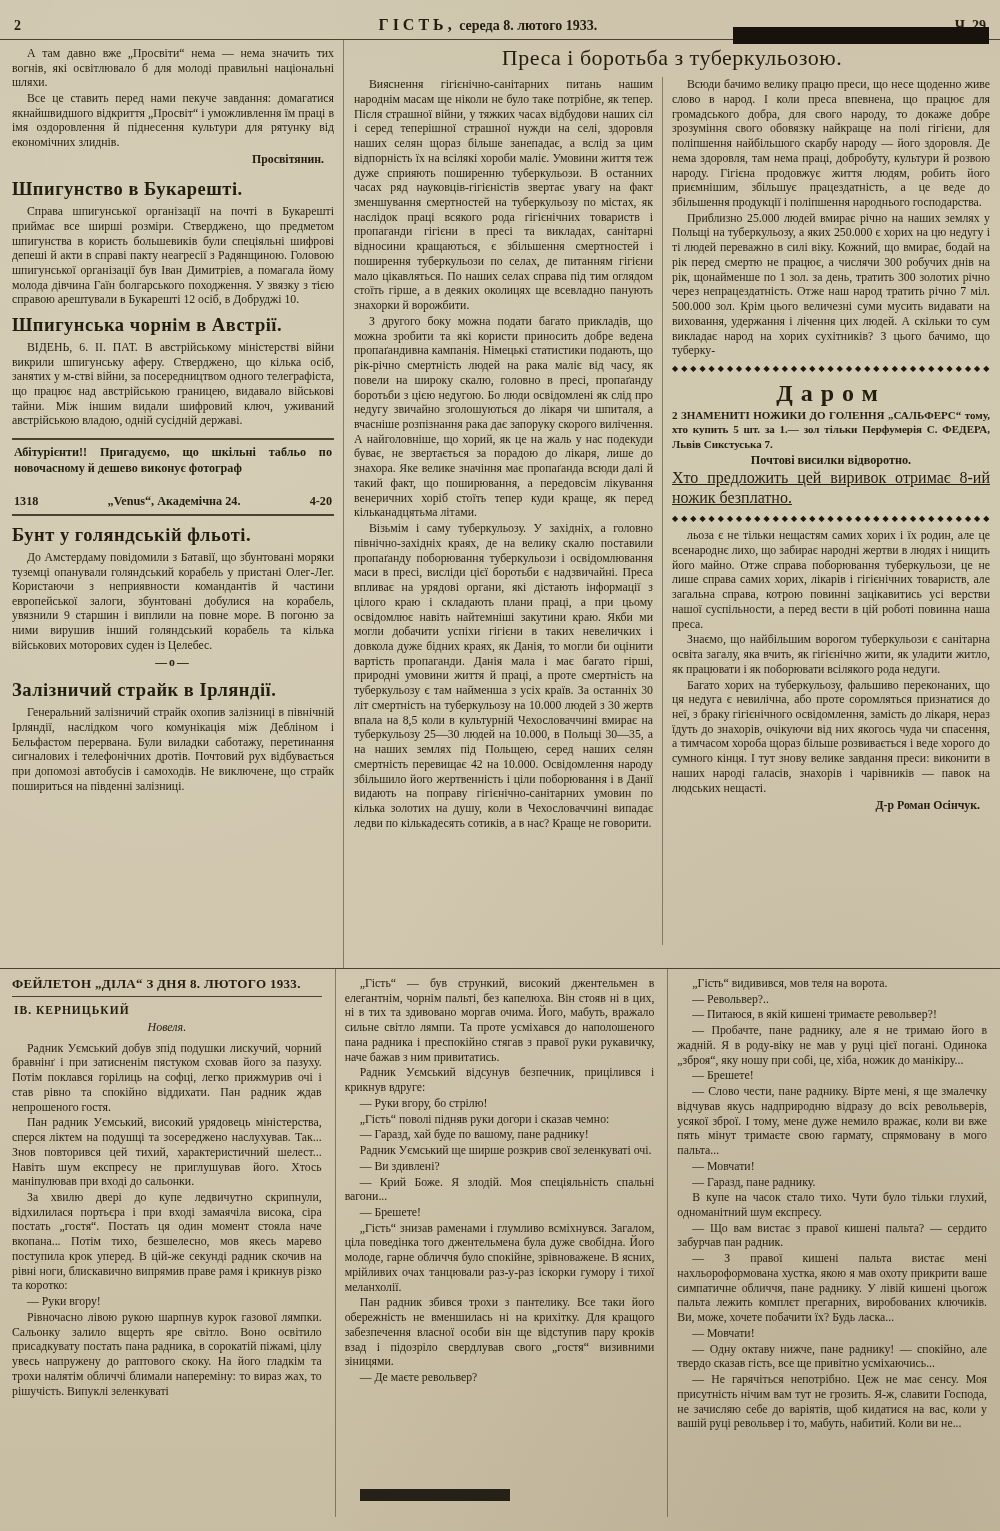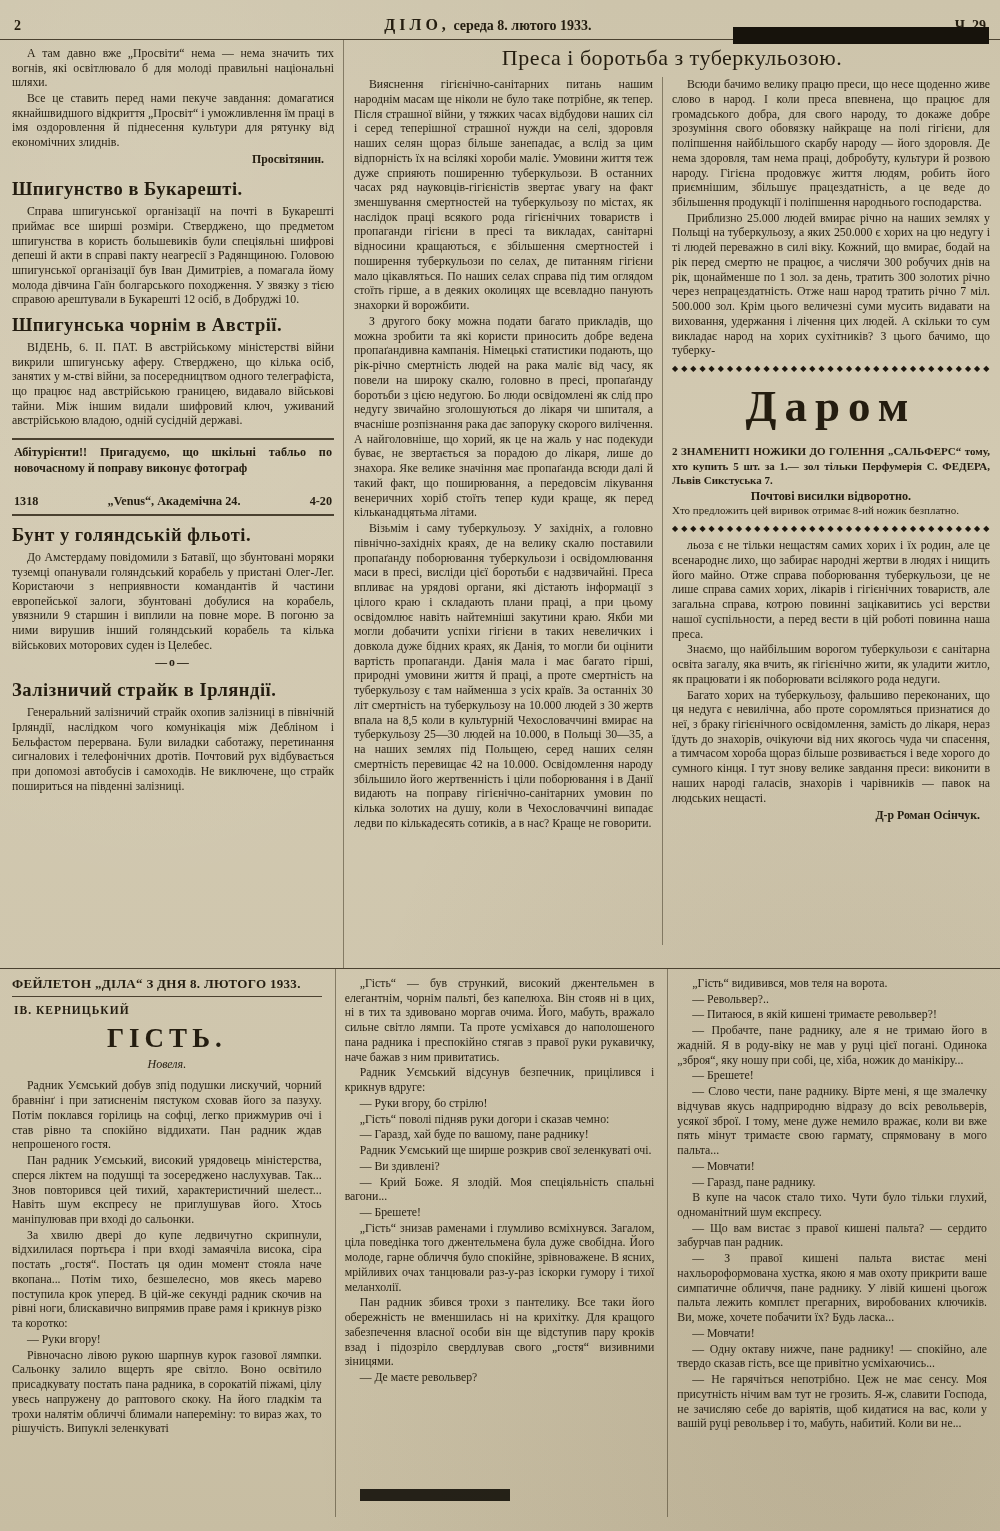--- a/index.html
+++ b/index.html
@@ -57,24 +57,24 @@
   }
   .two-cols { display:flex; height:868px; overflow:hidden; }
   .cA { width:50%; padding-right:9px; border-right:1px solid rgba(70,60,40,.55);
         font-size:11.8px; line-height:1.25; }
   .cB { width:50%; padding-left:9px; font-size:11.8px; line-height:1.25; }
   .diamonds {
     text-align:center; font-size:8px; letter-spacing:3px; color:#1d170d;
     margin:6px 0 4px 0; overflow:hidden; white-space:nowrap;
   }
   .darom { text-align:center; margin:2px 0 4px 0; }
-  .darom .d-title { font-size:45px; font-weight:bold; letter-spacing:8px; margin-bottom:10px; }
+  .darom .d-title { font-size:24px; font-weight:bold; letter-spacing:8px; margin-bottom:0; }
   .darom .d-line1 { font-weight:bold; font-size:11px; text-align:justify; line-height:1.3; }
   .darom .d-line2 { font-weight:bold; font-size:12.2px; margin-top:2px; }
-  .darom .d-line3 { font-size:11px; text-align:justify; line-height:1.25; }
+  .darom .d-line3 { font-size:16px; text-align:justify; line-height:1.25;text-decoration:underline; }
   
   .feuilleton {
     display:flex; height:548px; overflow:hidden; border-top:1.5px solid #4a4130;
   }
   .fc { width:33.33%; padding:7px 13px 0 9px; font-size:11.8px; line-height:1.25; }
   .fc1 { padding-left:12px; border-right:1px solid rgba(70,60,40,.55); }
   .fc2 { border-right:1px solid rgba(70,60,40,.55); }
   .f-header {
     font-weight:bold; font-size:13px; text-align:left; letter-spacing:.3px;
     padding-bottom:4px; border-bottom:1.5px solid #4a4130; margin-bottom:6px;
@@ -88,21 +88,21 @@
 
 <div class="page">
 
   <div class="redaction red-1"></div>
   <div class="redaction red-2"></div>
   <div class="margin-mark">LIV</div>
 
   <div class="hdr">
     <span>2</span>
     <span class="mast">
-      <span class="t">ДІЛО,</span>
+      <span class="t">ГІСТЬ,</span>
       <span>середа 8. лютого 1933.</span>
     </span>
     <span>Ч. 29</span>
   </div>
 
   <div class="top-section">
 
     <div class="c1">
       <div>
           <p>А там давно вже „Просвіти“ нема — нема значить тих вогнів, які освітлювало б для молоді правильні національні шляхи.</p>
@@ -114,21 +114,21 @@
       <div>
           <p>Справа шпигунської організації на почті в Букарешті приймає все ширші розміри. Стверджено, що предметом шпигунства в користь большевиків були спеціяльні шифрові депеші й акти в справі пакту неагресії з Радянщиною. Головою шпигунської організації був Іван Димитріев, а помагала йому молода дівчина Гаїн болгарського походження. У звязку з тією справою арештували в Букарешті 12 осіб, в Добруджі 10.</p>
         </div>
 
       <h2>Шпигунська чорнім в Австрії.</h2>
       <div>
           <p>ВІДЕНЬ, 6. II. ПАТ. В австрійському міністерстві війни викрили шпигунську аферу. Стверджено, що кілька осіб, занятих у м-стві війни, за посередництвом одного телеграфіста, що працює над австрійською границею, видавало військові тайни. Між іншим видали шифровий ключ, уживаний австрійською владою, одній сусідній державі.</p>
         </div>
 
       <div class="venus">
-        <p>Абітурієнти!! Пригадуємо, що шкільні табльо по новочасному й поправу виконує фотограф</p>
+        <p>Абітурієнти!! Пригадуємо, що шкільні табльо по новочасному й дешево виконує фотограф</p>
         <div class="row">
           <span>1318</span>
           <span>„Venus“, Академічна 24.</span>
           <span>4-20</span>
         </div>
       </div>
 
       <h2>Бунт у голяндській фльоті.</h2>
       <div>
           <p>До Амстердаму повідомили з Батавії, що збунтовані моряки туземці опанували голяндський корабель у пристані Олег-Лег. Користаючи з неприявности командантів й частини европейської залоги, збунтовані добулися на корабель, увязнили 9 старшин і виплили на повне море. В погоню за ними вирушив інший голяндський корабель та кілька військових моторових суден із Целебес.</p>
@@ -171,21 +171,20 @@
         </div>
       </div>
     </div>
 
   </div>
 
   <div class="feuilleton">
     <div class="fc fc1">
       <div class="f-header">ФЕЙЛЕТОН „ДІЛА“ З ДНЯ 8. ЛЮТОГО 1933.</div>
       <div class="f-author">ІВ. КЕРНИЦЬКИЙ</div>
-      <h1 class="f-title">ГІСТЬ.</h1>
       <div class="f-subtitle">Новеля.</div>
       <div>
           <p>Радник Уємський добув зпід подушки лискучий, чорний бравнінґ і при затисненім пястуком сховав його за пазуху. Потім поклався горілиць на софці, легко прижмурив очі і став рівно та спокійно віддихати. Пан радник ждав непрошеного гостя.</p>
           <p>Пан радник Уємський, високий урядовець міністерства, сперся ліктем на подушці та зосереджено наслухував. Так... Знов повторився цей тихий, характеристичний шелест... Навіть шум експресу не приглушував його. Хтось маніпулював при вході до сальонки.</p>
           <p>За хвилю двері до купе ледвичутно скрипнули, відхилилася портьєра і при вході замаячіла висока, сіра постать „гостя“. Постать ця один момент стояла наче вкопана... Потім тихо, безшелесно, мов якесь марево поступила крок уперед. В цій-же секунді радник скочив на рівні ноги, блискавично випрямив праве рамя і крикнув різко та коротко:</p>
           <p>— Руки вгору!</p>
           <p>Рівночасно лівою рукою шарпнув курок газової лямпки. Сальонку залило вщерть яре світло. Воно освітило присадкувату постать пана радника, в сорокатій піжамі, цілу увесь напружену до раптового скоку. На його гладкім та трохи налятім обличчі блимали напереміну: то вираз жах, то рішучість. Випуклі зеленкуваті</p>
         </div>
     </div>
     <div class="fc fc2">

